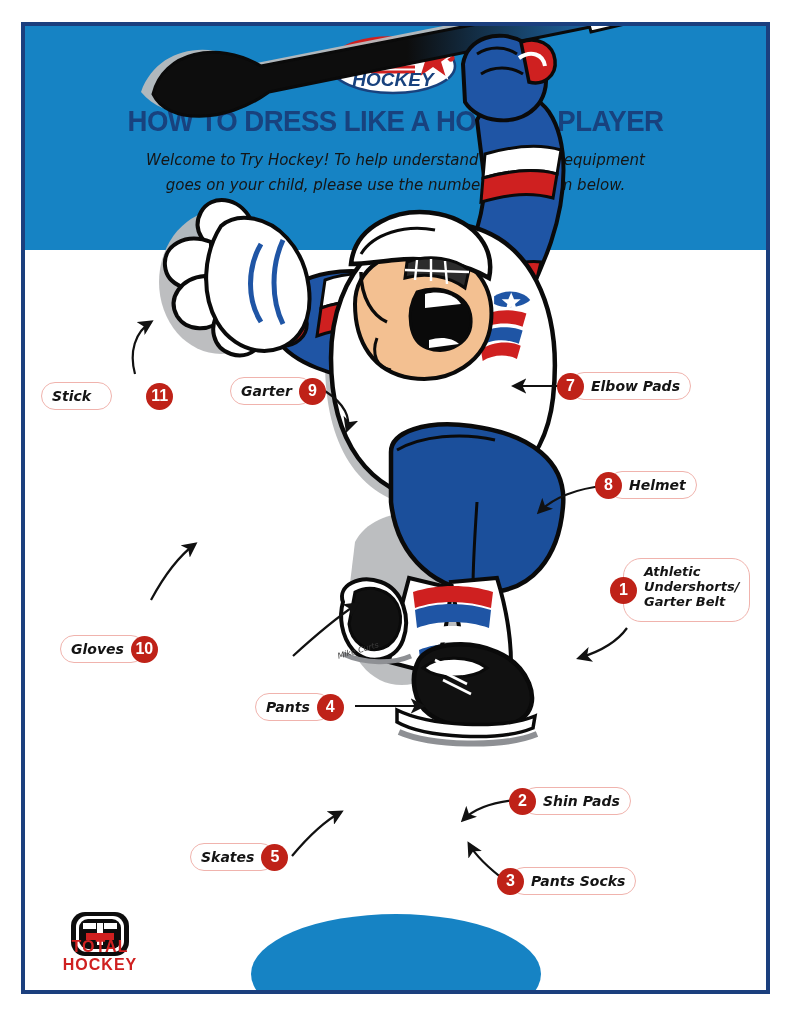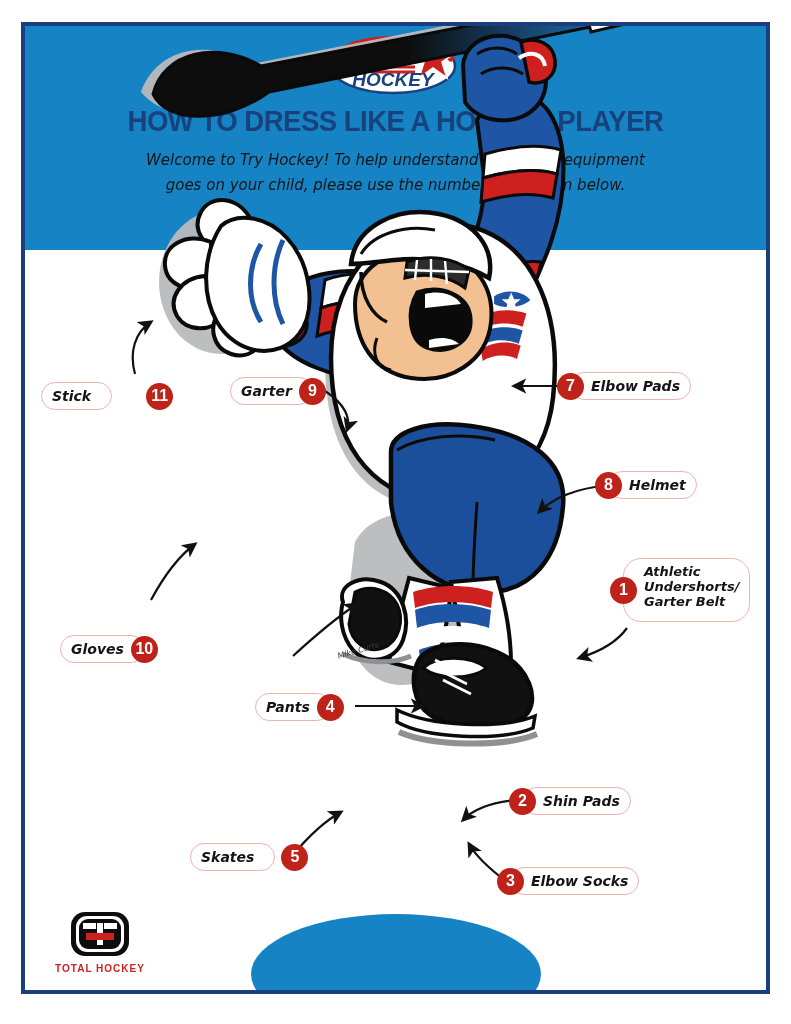--- a/index.html
+++ b/index.html
@@ -93,21 +93,21 @@
   .signature{
     position:absolute;left:312px;top:620px;
     font-family:"DejaVu Sans",sans-serif;font-size:8px;font-style:italic;
     color:#3a3a3a;transform:rotate(-16deg);
   }
 
   
   .th-logo{position:absolute;left:16px;bottom:16px;width:118px;height:62px;}
   .th-word{
     position:absolute;left:16px;bottom:16px;width:118px;text-align:center;
-    font-family:"Liberation Sans",sans-serif;font-size:10px;font-weight:bold;
+    font-family:"Liberation Sans",sans-serif;font-size:16px;font-weight:bold;
     color:#cf2020;letter-spacing:1px;
   }
 </style>
 </head>
 <body>
 
 <div id="poster">
   <div class="frame">
 
     <div class="header">
@@ -310,32 +310,32 @@
       <div class="pill">Gloves</div>
       <div class="num">10</div>
     </div>
 
 
     <div class="callout co-right" style="left:230px;top:666px;">
       <div class="pill">Pants</div>
       <div class="num">4</div>
     </div>
 
-    <div class="callout co-right" style="left:165px;top:816px;gap:20px;">
+    <div class="callout co-right" style="left:165px;top:816px;">
       <div class="pill">Skates</div>
       <div class="num">5</div>
     </div>
 
     <div class="callout co-left" style="left:484px;top:760px;">
       <div class="pill">Shin Pads</div>
       <div class="num">2</div>
     </div>
 
     <div class="callout co-left" style="left:472px;top:840px;">
-      <div class="pill">Elbow Socks</div>
+      <div class="pill">Pants Socks</div>
       <div class="num">3</div>
     </div>
 
     <div class="signature">Mike Curts</div>
 
     <svg class="th-logo" viewBox="0 0 118 62">
       <rect x="30" y="0" width="58" height="44" rx="14" fill="#0d0d0d"></rect>
       <rect x="35" y="4" width="48" height="36" rx="11" fill="#ffffff"></rect>
       <rect x="38" y="7" width="42" height="30" rx="9" fill="#0d0d0d"></rect>
       <rect x="42" y="11" width="13" height="6" fill="#ffffff"></rect>

